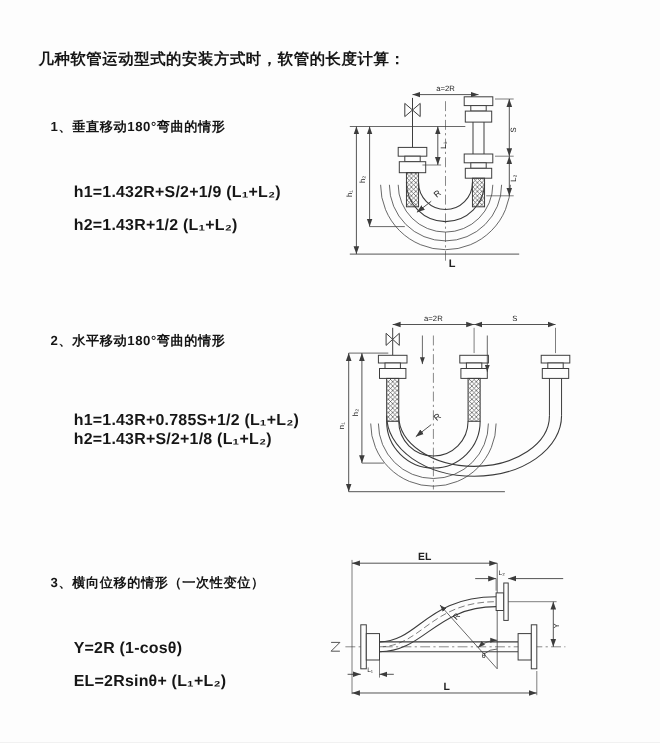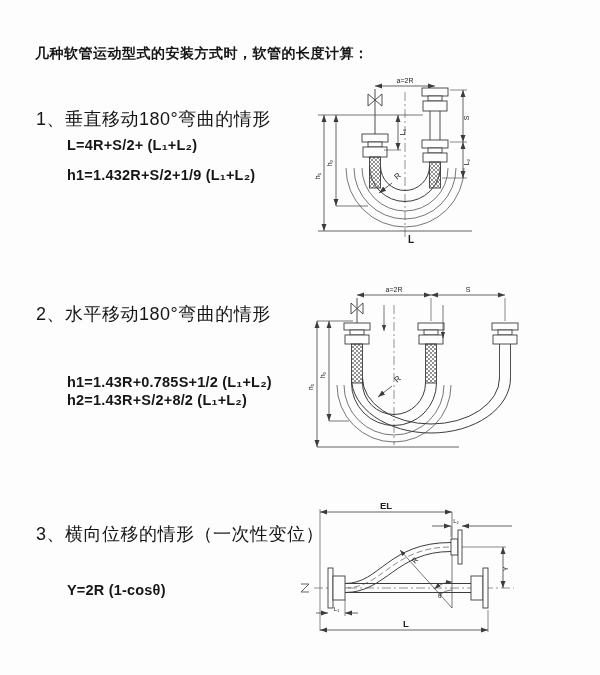--- a/index.html
+++ b/index.html
@@ -2,42 +2,43 @@
 <html><head>
 <meta charset="utf-8">
 <style>
   html,body{margin:0;padding:0;background:#e8e8e8;}
   .page{
     position:relative;width:600px;height:675px;background:#fdfdfd;
     font-family:"Liberation Sans","DejaVu Sans",sans-serif;color:#161616;
     overflow:hidden;margin:0 auto;
   }
   .title{position:absolute;left:35px;top:22px;font-size:14px;font-weight:bold;letter-spacing:.5px;margin-top:23px;}
-  .heading{position:absolute;left:36px;font-size:18px;font-weight:normal;letter-spacing:.5px;}
+  .heading{position:absolute;left:46px;font-size:12px;font-weight:bold;letter-spacing:.5px;}
   .formula{position:absolute;left:67px;font-size:14.5px;font-weight:bold;letter-spacing:.2px;}
   svg.diag{position:absolute;}
   svg.diag text{font-family:"Liberation Sans","DejaVu Sans",sans-serif;}
 </style>
 </head>
 <body>
 
 <div class="page">
 
   <div class="title">几种软管运动型式的安装方式时，软管的长度计算：</div>
 
   <div class="heading" style="top:107px">1、垂直移动180°弯曲的情形</div>
-  <div class="formula" style="top:137px">L=4R+S/2+ (L₁+L₂)</div>
   <div class="formula" style="top:167px">h1=1.432R+S/2+1/9 (L₁+L₂)</div>
+  <div class="formula" style="top:197px">h2=1.43R+1/2 (L₁+L₂)</div>
 
   <div class="heading" style="top:302px">2、水平移动180°弯曲的情形</div>
   <div class="formula" style="top:374px">h1=1.43R+0.785S+1/2 (L₁+L₂)</div>
-  <div class="formula" style="top:392px">h2=1.43R+S/2+8/2 (L₁+L₂)</div>
+  <div class="formula" style="top:392px">h2=1.43R+S/2+1/8 (L₁+L₂)</div>
 
   <div class="heading" style="top:522px">3、横向位移的情形（一次性变位）</div>
   <div class="formula" style="top:582px">Y=2R (1-cosθ)</div>
+  <div class="formula" style="top:612px">EL=2Rsinθ+ (L₁+L₂)</div>
 
   <svg class="diag" style="left:310px;top:66px" width="282" height="192" viewBox="0 0 282 192">
     <defs>
       <marker id="m1" viewBox="0 0 10 10" refX="9" refY="5" markerWidth="10" markerHeight="10" orient="auto-start-reverse">
         <path d="M0,1.8 L9,5 L0,8.2 Z" fill="#3c3c3c"></path>
       </marker>
       <pattern id="p1" width="4" height="4" patternUnits="userSpaceOnUse">
         <path d="M0,0 L4,4 M4,0 L0,4" stroke="#4a4a4a" stroke-width="0.6"></path>
       </pattern>
     </defs>

